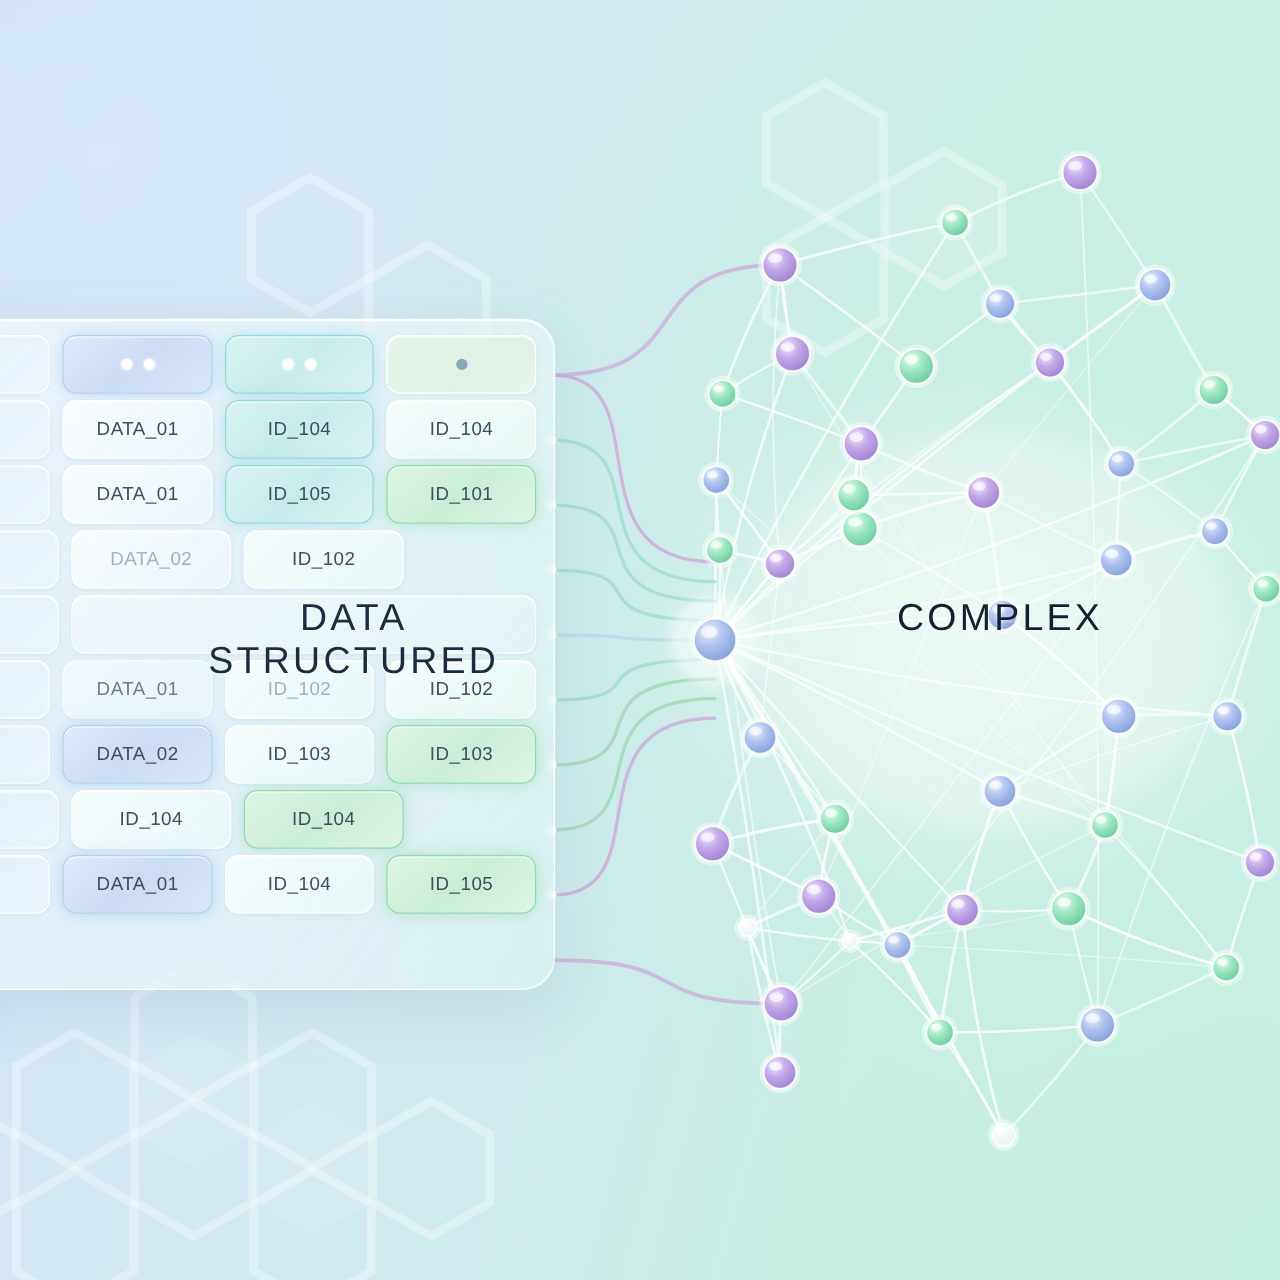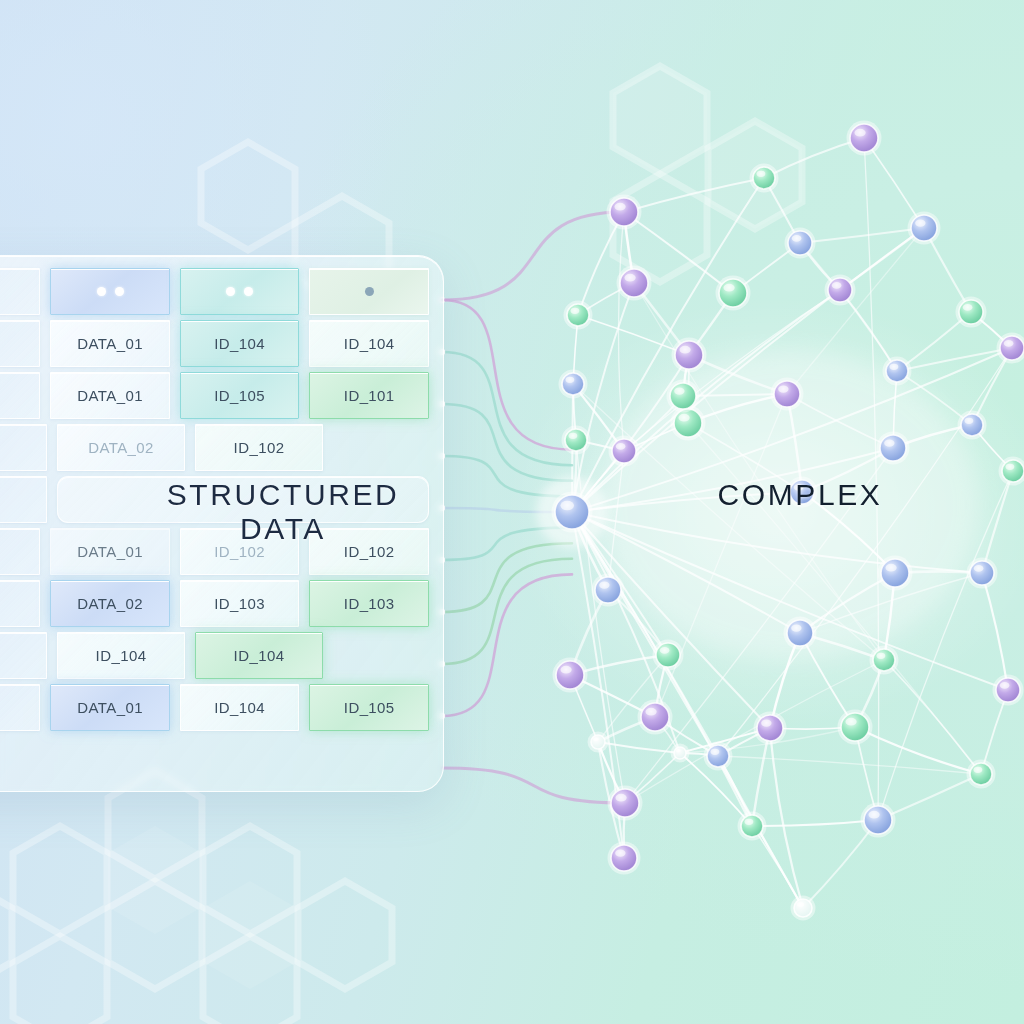--- a/index.html
+++ b/index.html
@@ -33,21 +33,21 @@
     background:linear-gradient(128deg, rgba(255,255,255,.62) 0%, rgba(245,251,254,.48) 42%, rgba(232,248,248,.40) 100%);
     border:1px solid rgba(255,255,255,.85);
     box-shadow:0 14px 44px rgba(110,150,180,.17), inset 0 1px 0 rgba(255,255,255,.95);
     backdrop-filter:blur(3px);
     overflow:hidden;
   }
   #grid{position:absolute;left:14px;top:12px;right:14px;bottom:12px;
         display:flex;flex-direction:column;gap:5px;}
   .row{display:flex;gap:10px;height:47px;flex:0 0 auto;}
   .cell{
-    border-radius:1px;display:flex;align-items:center;
+    border-radius:11px;display:flex;align-items:center;
     font-size:15px;letter-spacing:.4px;color:#3d4f60;
     box-shadow:0 1px 3px rgba(130,165,195,.14), inset 0 1px 0 rgba(255,255,255,.9);
     border:1px solid rgba(255,255,255,.92);
     position:relative;
   }
   .c-idx{width:100px;justify-content:flex-start;padding-left:16px;
          background:linear-gradient(135deg, rgba(226,238,250,.85), rgba(237,246,252,.7));}
   .c-a{width:126px;justify-content:center;
        background:linear-gradient(135deg, rgba(250,253,255,.88), rgba(240,248,253,.7));}
   .c-b{width:126px;justify-content:center;
@@ -564,21 +564,21 @@
             <span>ID_104</span>
           </div>
           <div class="cell c-c hl-green">
             <span>ID_105</span>
           </div>
         </div>
       </div>
   </div>
 
   <div id="panel-title">
+    <span class="tl">DATA</span>
     <span class="tl">STRUCTURED</span>
-    <span class="tl">DATA</span>
   </div>
 
   <div id="net-title">
     <span class="tl">COMPLEX</span>
   </div>
 
 </div>
 
 </body></html>

